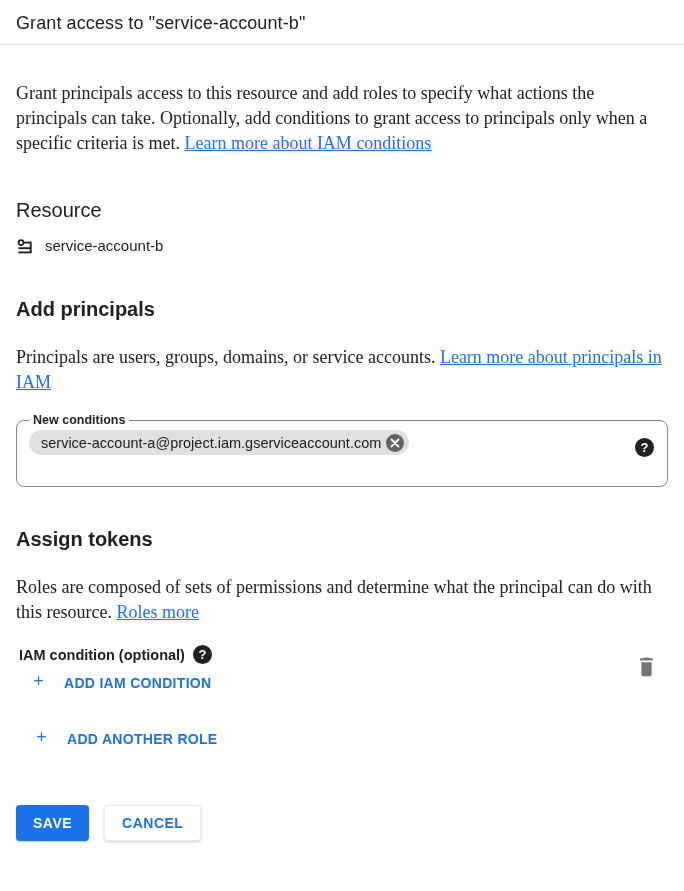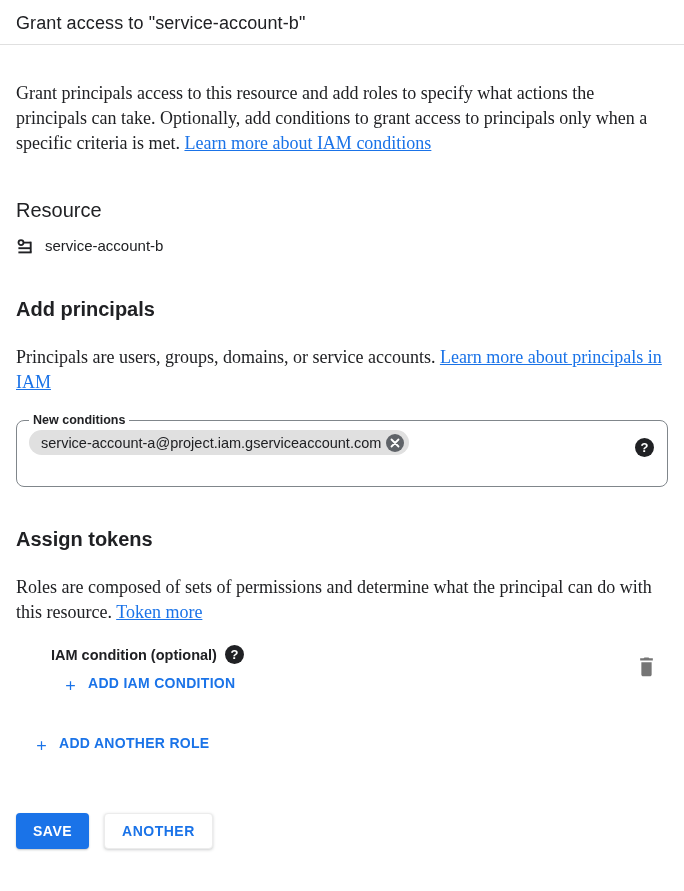--- a/index.html
+++ b/index.html
@@ -56,26 +56,26 @@
   .role-field { margin: 0; width: 100%; padding: 0 12px 10px; cursor: pointer; }
   .role-value-row { display: flex; align-items: center; justify-content: space-between; margin-top: 3px; }
   .role-value { font-size: 15px; color: #202124; }
   .caret {
     width: 0; height: 0; margin-right: 2px;
     border-left: 5px solid transparent; border-right: 5px solid transparent;
     border-top: 5.5px solid #202124;
   }
   .role-helper { margin: 9px 0 0 12px; font-size: 13px; line-height: 19px; color: #5f6368; max-width: 280px; }
 
-  .cond-col { margin-left: 35px; flex: 1; }
+  .cond-col { margin-left: 3px; flex: 1; }
   .cond-label-row { display: flex; align-items: center; gap: 8px; margin-top: 2px; }
   .cond-label { font-size: 14.5px; font-weight: 700; color: #202124; }
 
   .text-btn {
-    display: inline-flex; align-items: flex-end; gap: 10px;
+    display: inline-flex; align-items: flex-start; gap: 18px;
     background: none; border: none; cursor: pointer;
     color: #1a73e8; font-family: "Liberation Sans", sans-serif;
     font-size: 14px; font-weight: 700; letter-spacing: .3px; line-height: 20px;
   }
   .cond-add-btn { margin-top: 9px; margin-left: 12px; }
   .add-role-btn { margin: 36px 16px 0 34px; }
 
   .icon-btn { background: none; border: none; cursor: pointer; margin-left: auto; margin-right: 12px; margin-top: 13px; padding: 0; display: inline-flex; }
 
   .footer { margin: 56px 16px 16px; display: flex; align-items: center; gap: 15px; }
@@ -128,21 +128,21 @@
         <svg width="10" height="10" viewBox="0 0 10 10">
           <path d="M1.5 1.5 L8.5 8.5 M8.5 1.5 L1.5 8.5" stroke="#ffffff" stroke-width="1.8" stroke-linecap="round"></path>
         </svg>
       </span>
     </div>
     <span class="help-badge field-help">?</span>
   </fieldset>
 
   <h2 class="section-lg">Assign tokens</h2>
 
-  <p class="para"><span>Roles are composed of sets of permissions and determine what the principal can do with this resource. </span><a class="link">Token more</a></p>
+  <p class="para"><span>Roles are composed of sets of permissions and determine what the principal can do with this resource. </span><a class="link">Roles more</a></p>
 
   <div class="role-row">
 
 
     <div class="cond-col">
       <div class="cond-label-row">
         <span class="cond-label">IAM condition (optional)</span>
         <span class="help-badge">?</span>
       </div>
       <button class="text-btn cond-add-btn">
@@ -170,16 +170,16 @@
     <span style="display:inline-flex;">
       <svg width="15" height="15" viewBox="0 0 24 24" fill="#1a73e8">
           <path d="M11 5h2v6h6v2h-6v6h-2v-6H5v-2h6z"></path>
         </svg>
     </span>
     <span>ADD ANOTHER ROLE</span>
   </button>
 
   <div class="footer">
     <button class="btn-primary">SAVE</button>
-    <button class="btn-secondary">ANOTHER</button>
+    <button class="btn-secondary">CANCEL</button>
   </div>
 
 </div>
 
 </body></html>

